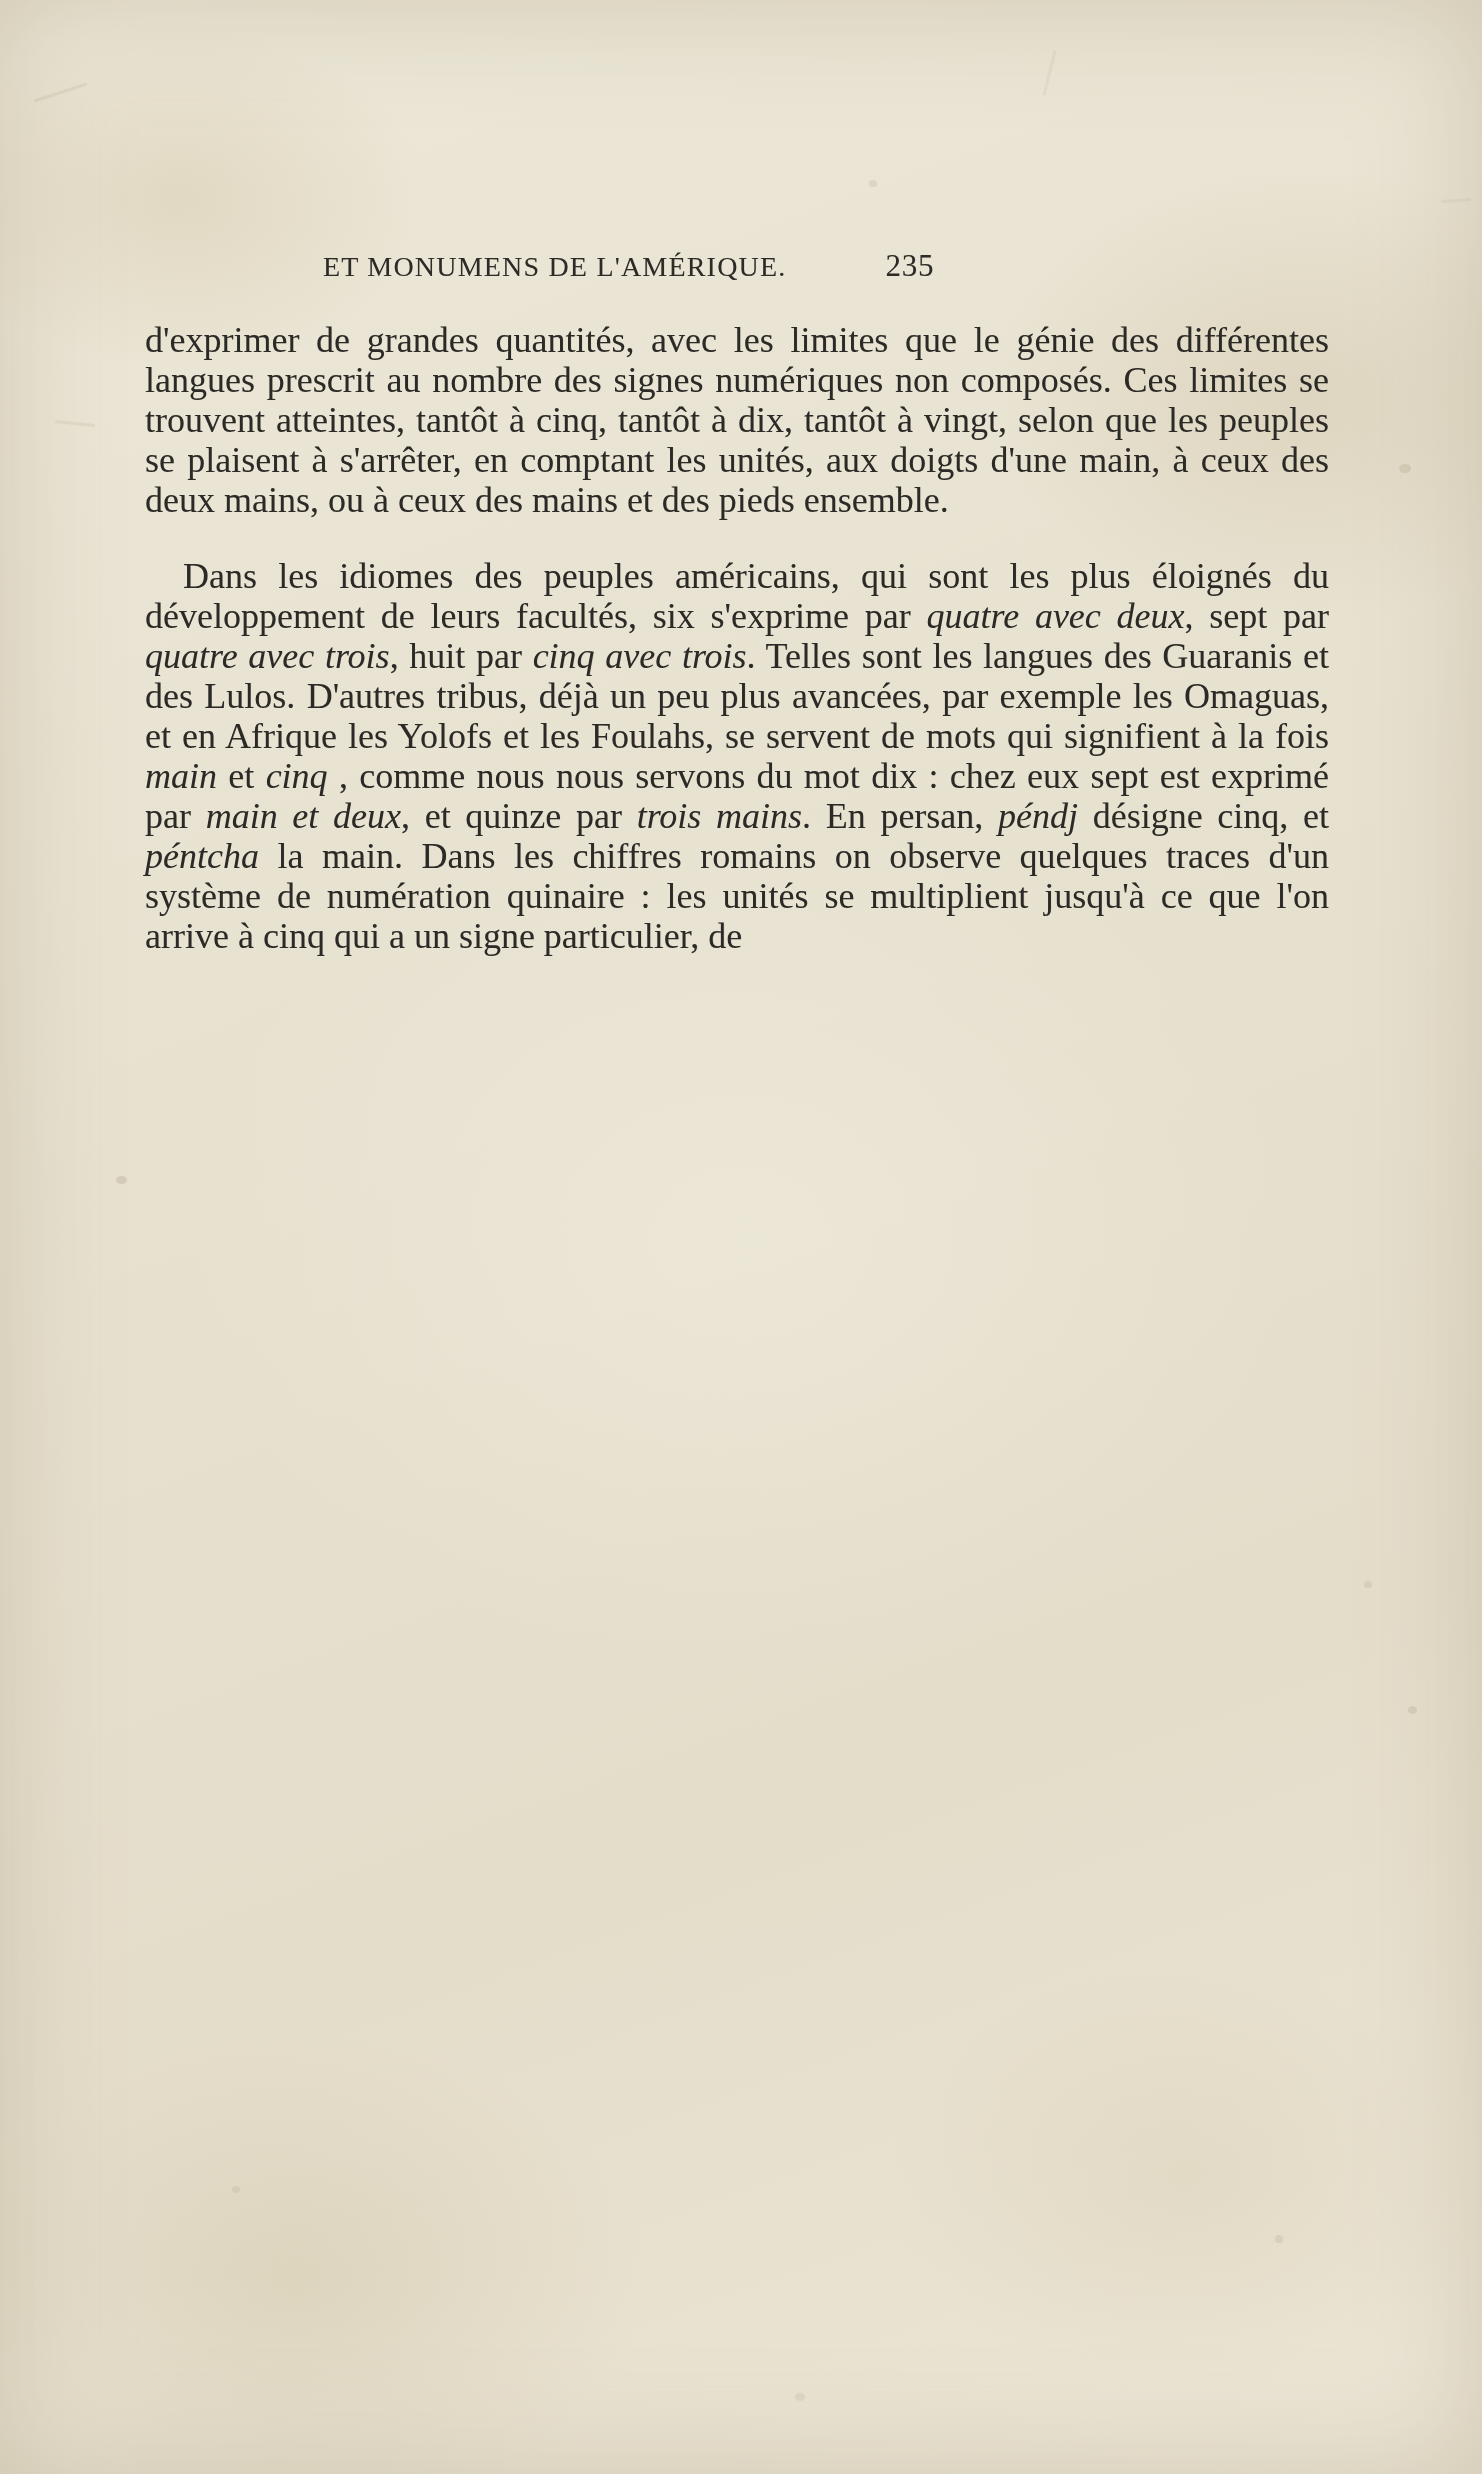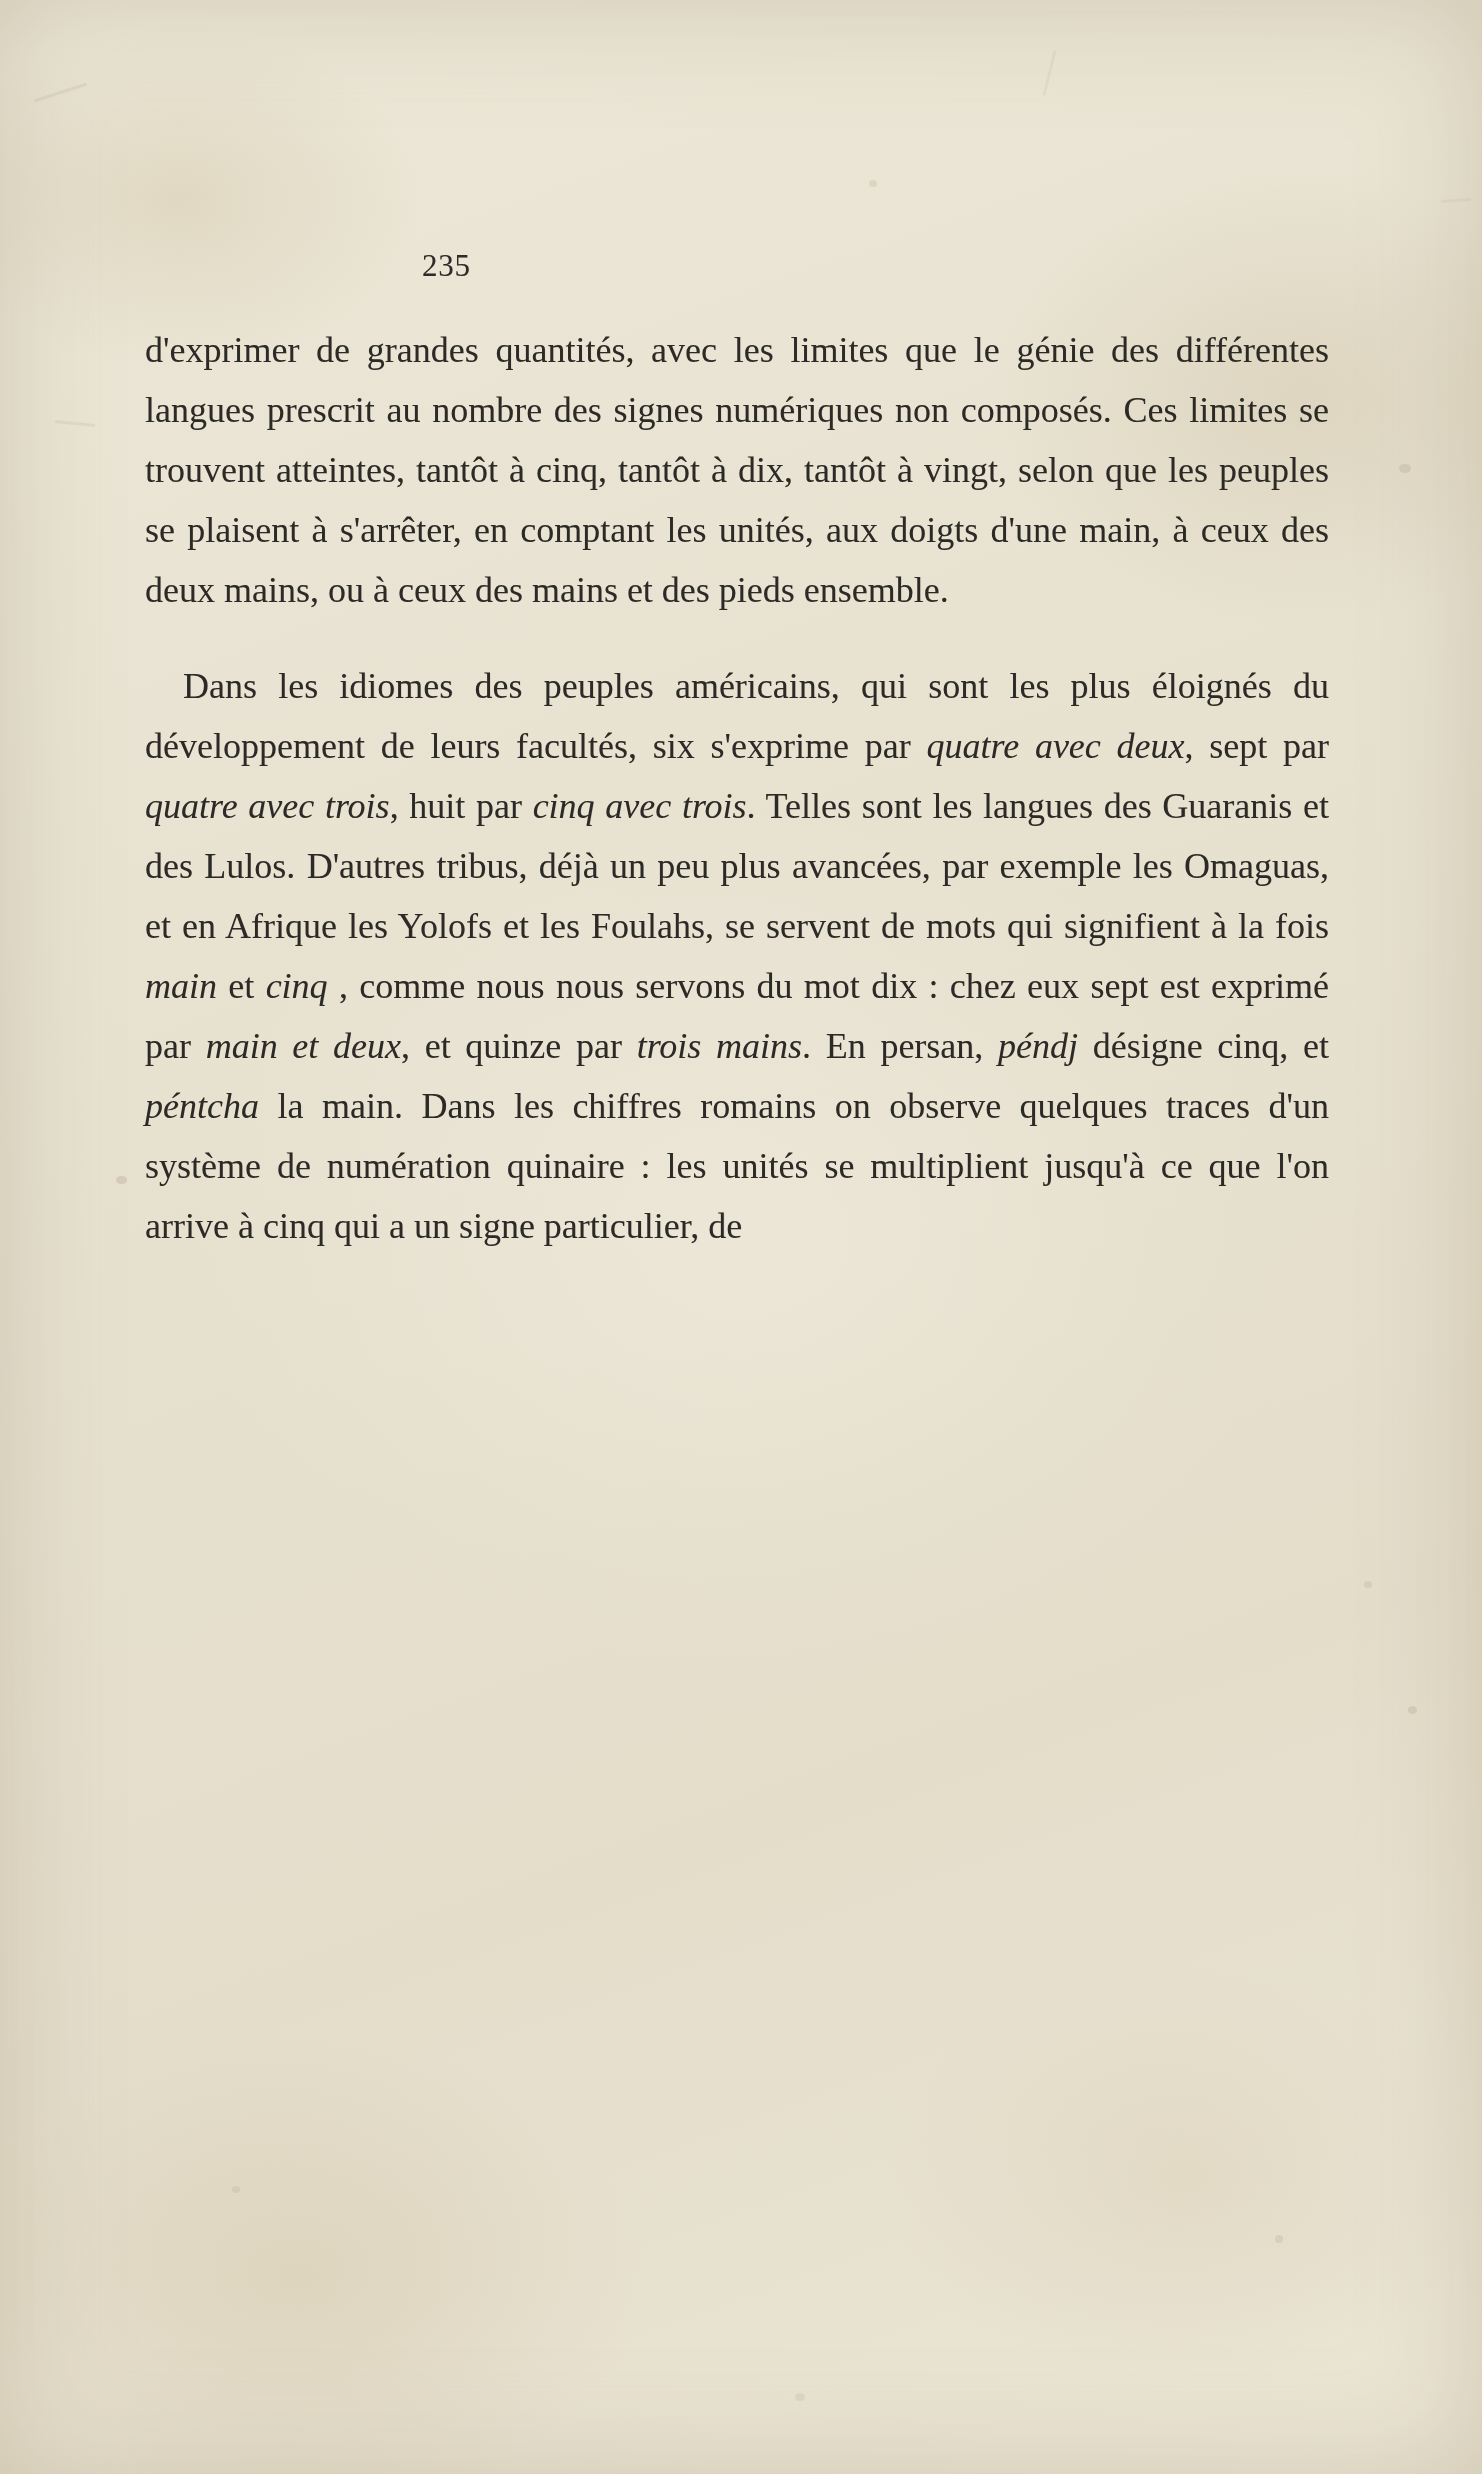--- a/index.html
+++ b/index.html
@@ -59,21 +59,21 @@
   }
   .rh-page {
     font-size: 31px;
     color: #2d2b27;
     margin-left: 99px;
     letter-spacing: 0.8px;
     text-align: center;
   }
   .para {
     font-size: 36px;
-    line-height: 60px;
+    line-height: 40px;
     color: #2b2a26;
     text-align: justify;
     text-justify: inter-word;
     -webkit-hyphens: manual;
     hyphens: manual;
   }
   .para.indent {
     text-indent: 38px;
   }
   .para + .para {
@@ -107,20 +107,21 @@
   <div class="speck" style="left:1399px; top:464px; width:11.6px; height:9px; opacity:.45;"></div>
   <div class="speck" style="left:869px; top:180px; width:7.5px; height:6.6px; opacity:.40;"></div>
   <div class="fiber" style="left:33px; top:91px; width:55px; height:2.5px; transform:rotate(-18deg); opacity:.5;"></div>
   <div class="fiber" style="left:55px; top:422px; width:40px; height:2.5px; transform:rotate(6deg); opacity:.45;"></div>
   <div class="fiber" style="left:1048px; top:50px; width:3.3px; height:46px; transform:rotate(14deg); opacity:.35;"></div>
   <div class="fiber" style="left:1441px; top:199px; width:30px; height:2.5px; transform:rotate(-4deg); opacity:.35;"></div>
 
   <div class="content">
 
     <div class="running-head">
+      <span class="rh-title">ET MONUMENS DE L'AMÉRIQUE.</span>
       <span class="rh-page">235</span>
     </div>
 
     <p class="para"><span>d'exprimer de grandes quantités, avec les limites que le génie des différentes langues prescrit au nombre des signes numériques non composés. Ces limites se trouvent atteintes, tantôt à cinq, tantôt à dix, tantôt à vingt, selon que les peuples se plaisent à s'arrêter, en comptant les unités, aux doigts d'une main, à ceux des deux mains, ou à ceux des mains et des pieds ensemble.</span></p>
     <p class="para indent"><span>Dans les idiomes des peuples américains, qui sont les plus éloignés du développement de leurs facultés, six s'exprime par </span><span class="it">quatre avec deux</span><span>, sept par </span><span class="it">quatre avec trois</span><span>, huit par </span><span class="it">cinq avec trois</span><span>. Telles sont les langues des Guaranis et des Lulos. D'autres tribus, déjà un peu plus avancées, par exemple les Omaguas, et en Afrique les Yolofs et les Foulahs, se servent de mots qui signifient à la fois </span><span class="it">main</span><span> et </span><span class="it">cinq </span><span>, comme nous nous servons du mot dix : chez eux sept est exprimé par </span><span class="it">main et deux</span><span>, et quinze par </span><span class="it">trois mains</span><span>. En persan, </span><span class="it">péndj</span><span> désigne cinq, et </span><span class="it">péntcha</span><span> la main. Dans les chiffres romains on observe quelques traces d'un système de numération quinaire : les unités se multiplient jusqu'à ce que l'on arrive à cinq qui a un signe particulier, de</span></p>
 
   </div>
 
   <div class="edge-shadow"></div>
 </div>

